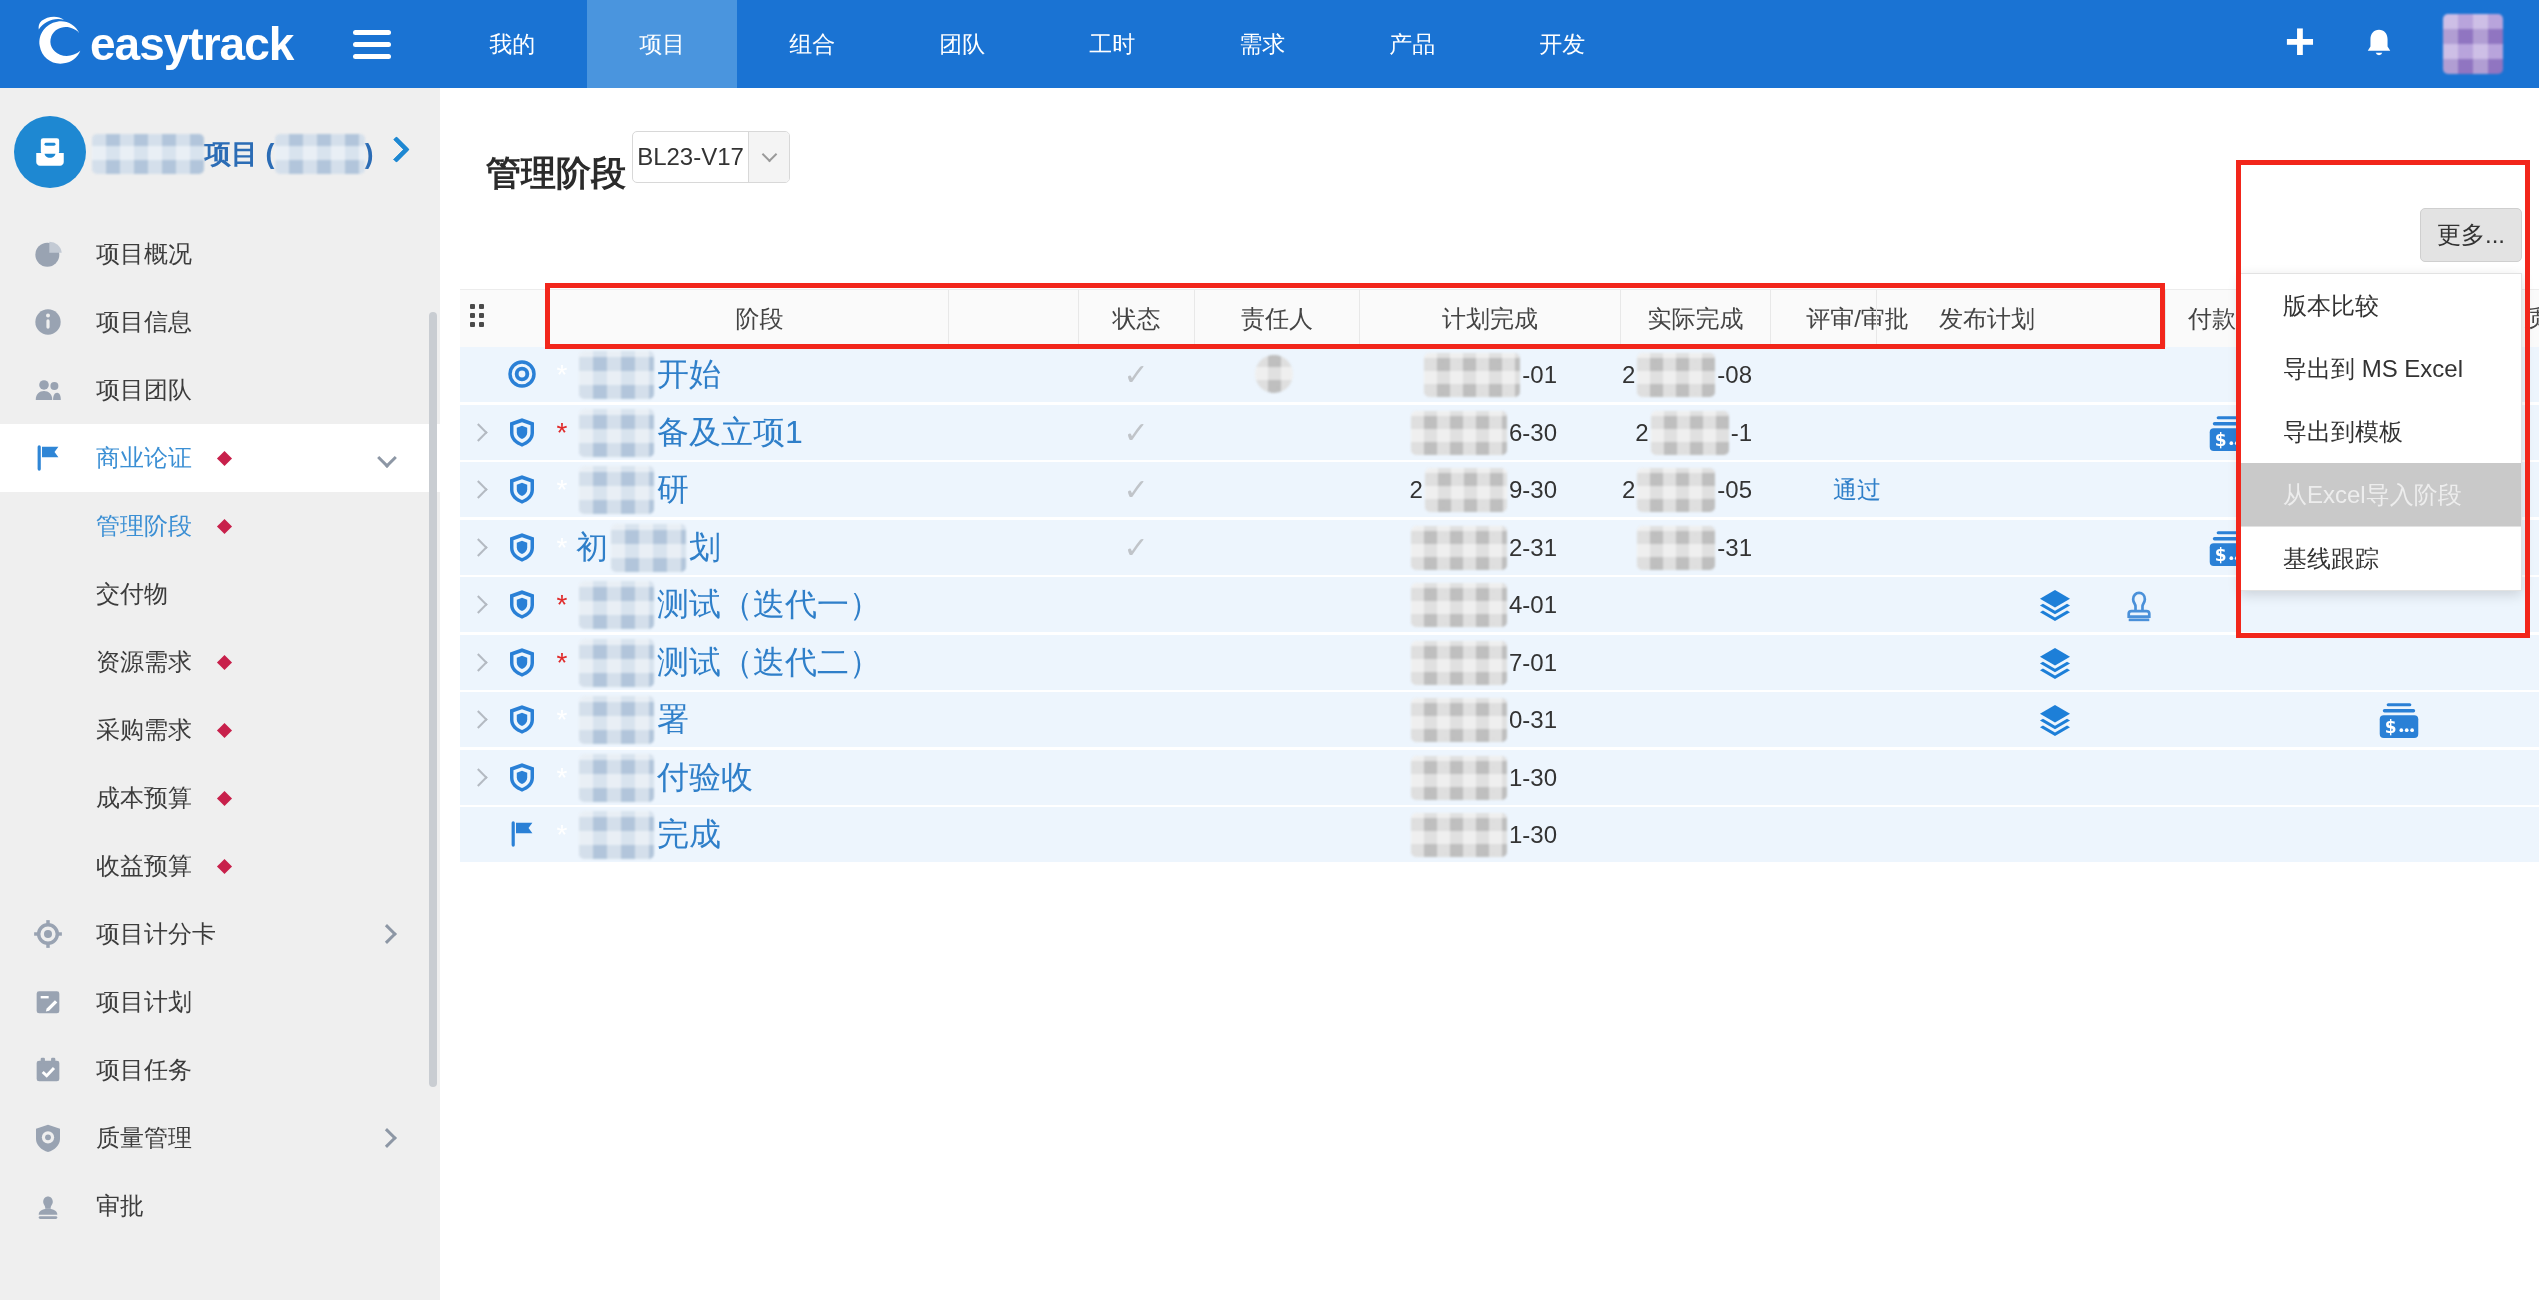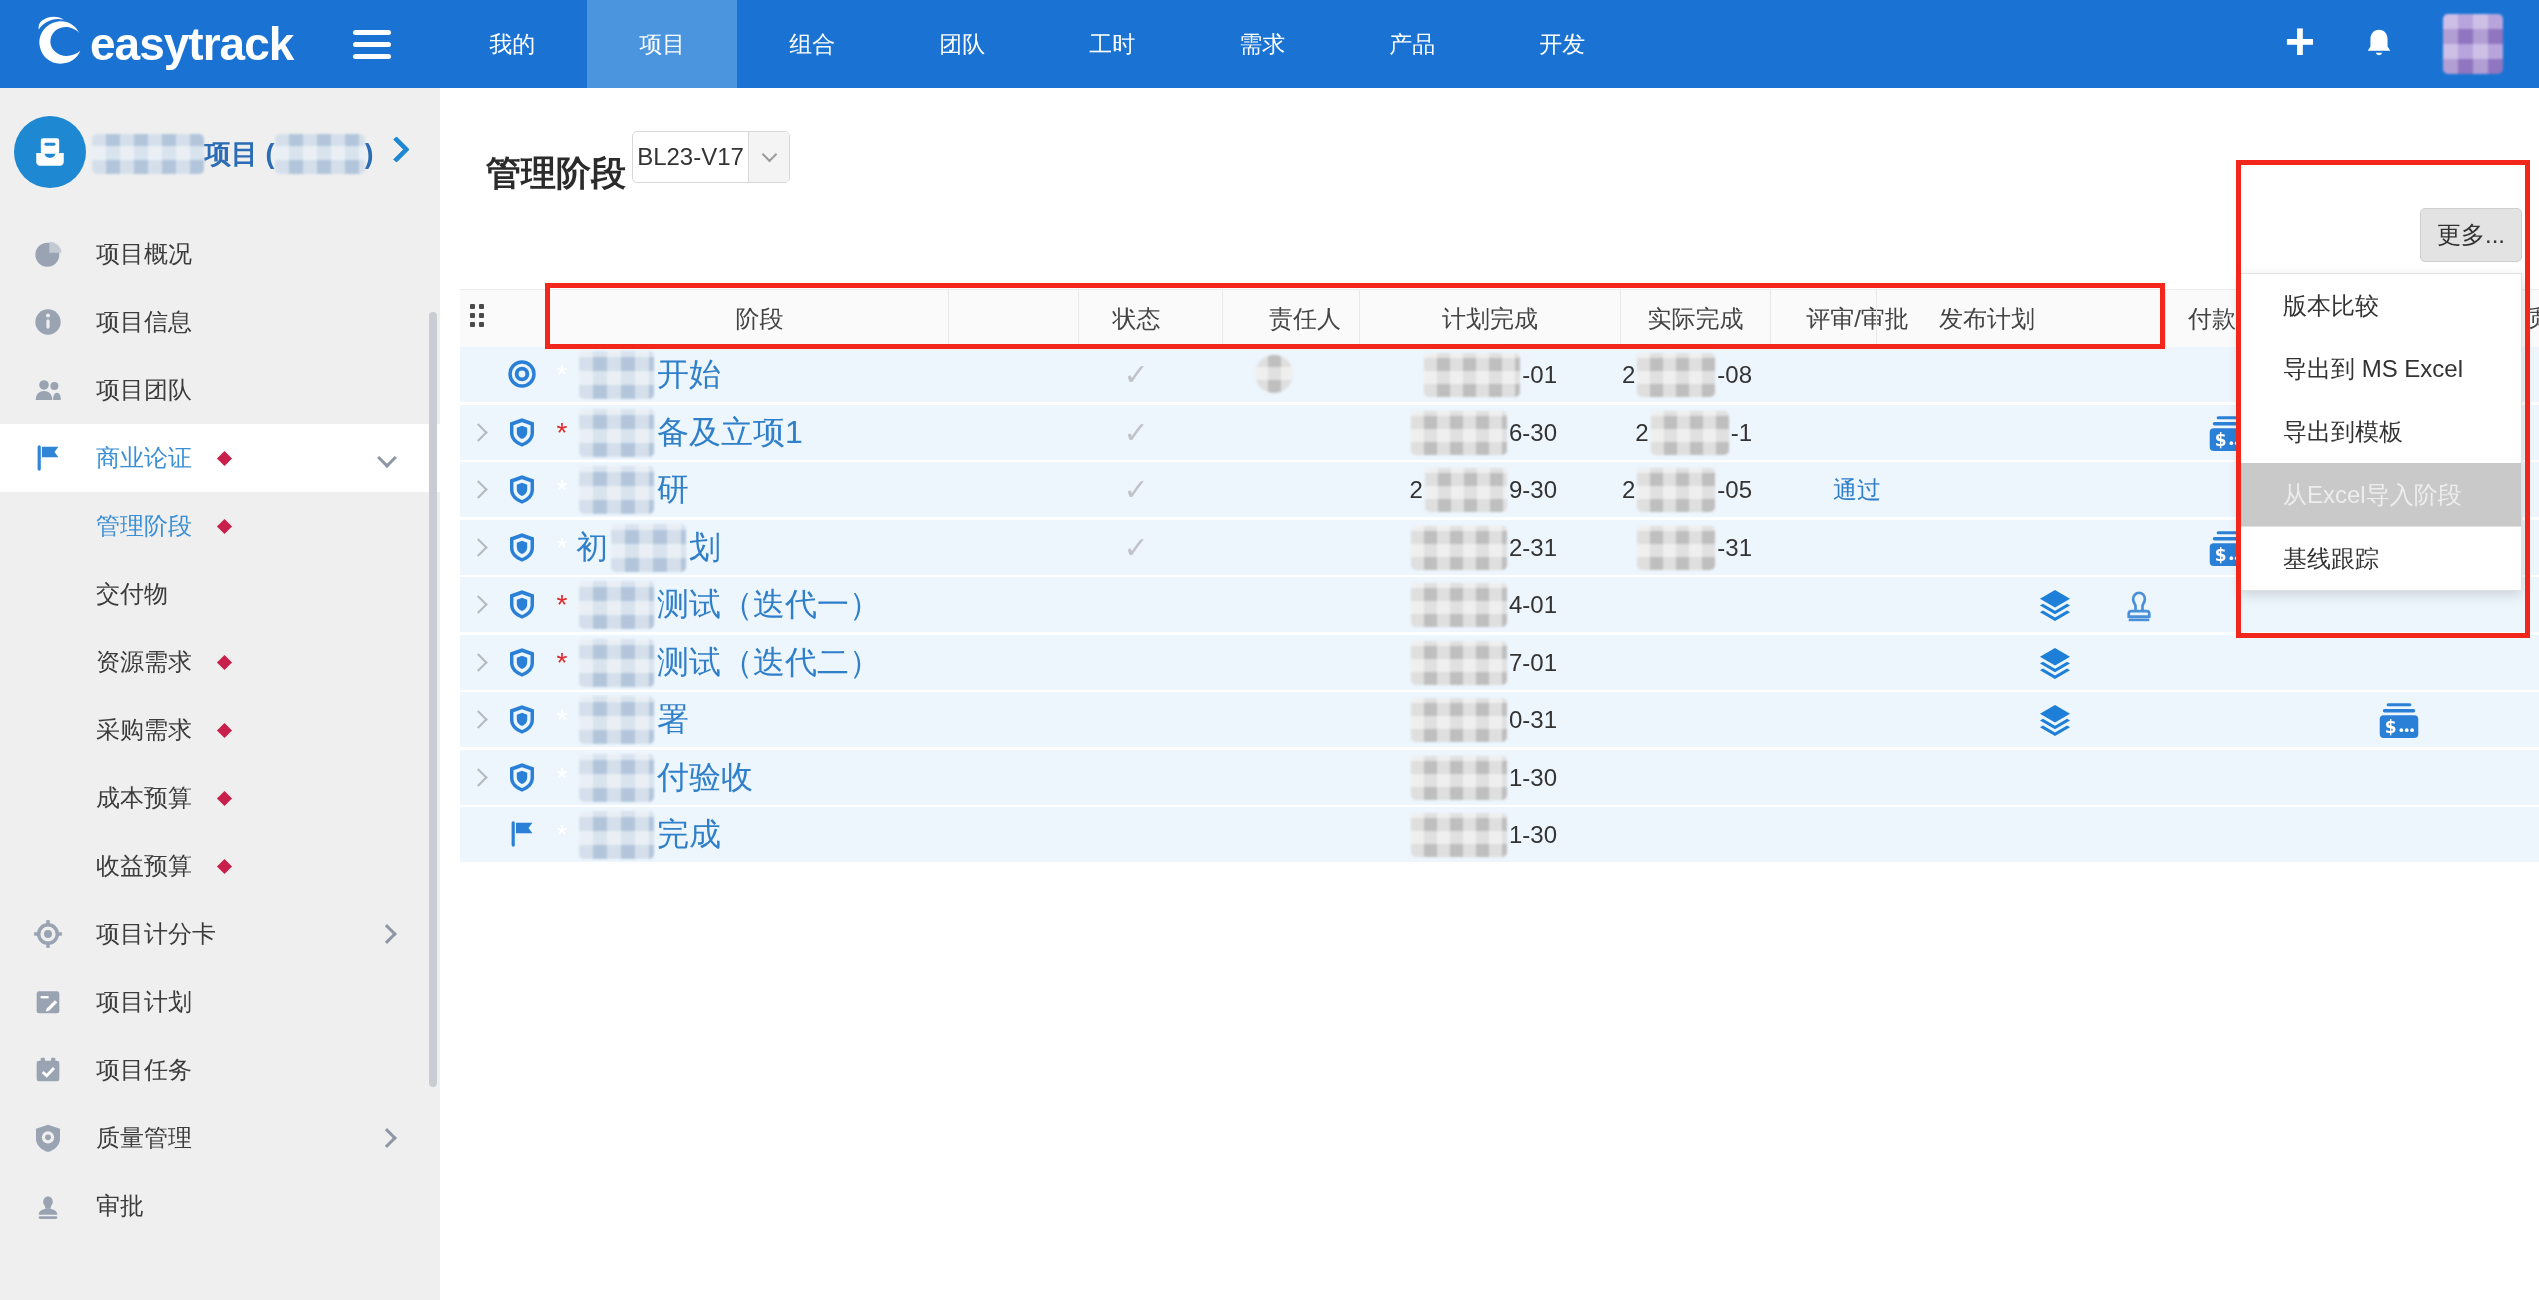--- a/index.html
+++ b/index.html
@@ -290,21 +290,21 @@
     <span class="ver-text">BL23-V17</span>
     <span class="ver-btn">
         <i class="cv down"></i>
       </span>
   </div>
 
   <div class="thead" id="thead">
       <div class="th" style="left: 98px; width: 403px; border-left: none;">阶段</div>
       <div class="th" style="left: 488px; width: 130px;"></div>
       <div class="th" style="left: 618px; width: 116px;">状态</div>
-      <div class="th" style="left: 734px; width: 165px; margin-left: 28px;">责任人</div>
+      <div class="th" style="left: 734px; width: 165px;">责任人</div>
       <div class="th" style="left: 899px; width: 261px;">计划完成</div>
       <div class="th" style="left: 1160px; width: 150px;">实际完成</div>
       <div class="th" style="left: 1310px; width: 174px;">评审/审批</div>
       <div class="th" style="left: 1416px; width: 221px;">发布计划</div>
       <div class="th" style="left: 1705px; width: 295px; text-align: left; padding-left: 22px;">付款计划</div>
     </div>
   <div class="dots">
       <i></i>
       <i></i>
       <i></i>

